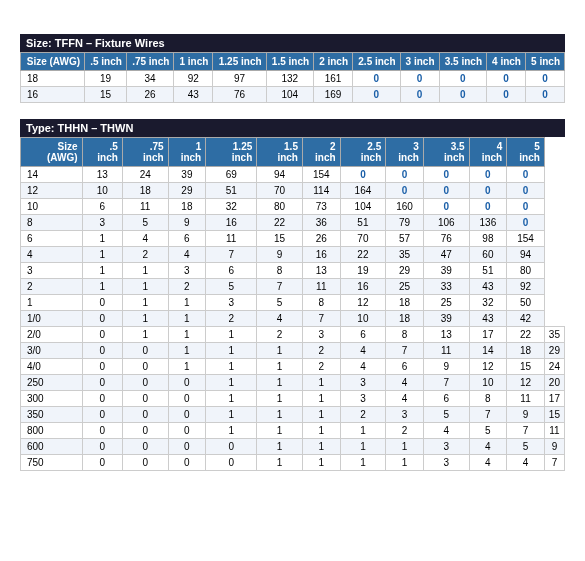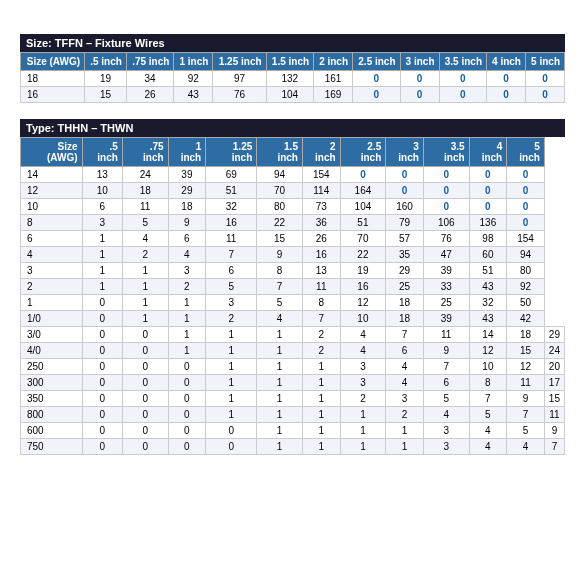--- a/index.html
+++ b/index.html
@@ -275,20 +275,35 @@
             <td>2</td>
             <td>4</td>
             <td>7</td>
             <td>10</td>
             <td>18</td>
             <td>39</td>
             <td>43</td>
             <td>42</td>
           </tr>
           <tr>
+            <td>2/0</td>
+            <td>0</td>
+            <td>1</td>
+            <td>1</td>
+            <td>1</td>
+            <td>2</td>
+            <td>3</td>
+            <td>6</td>
+            <td>8</td>
+            <td>13</td>
+            <td>17</td>
+            <td>22</td>
+            <td>35</td>
+          </tr>
+          <tr>
             <td>3/0</td>
             <td>0</td>
             <td>0</td>
             <td>1</td>
             <td>1</td>
             <td>1</td>
             <td>2</td>
             <td>4</td>
             <td>7</td>
             <td>11</td>

